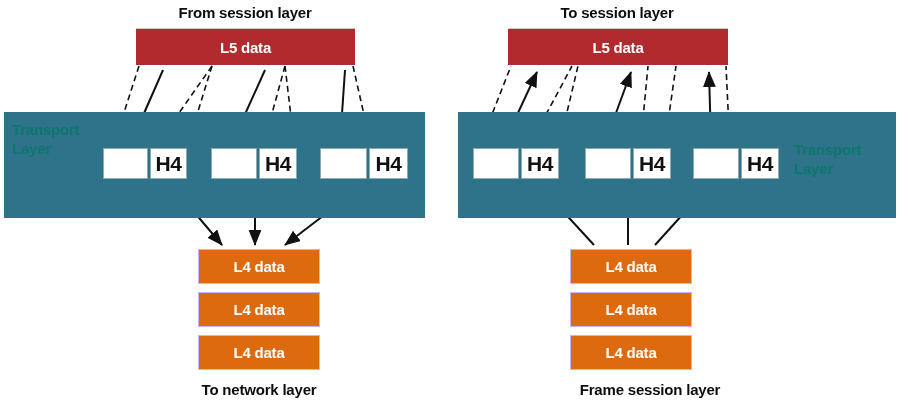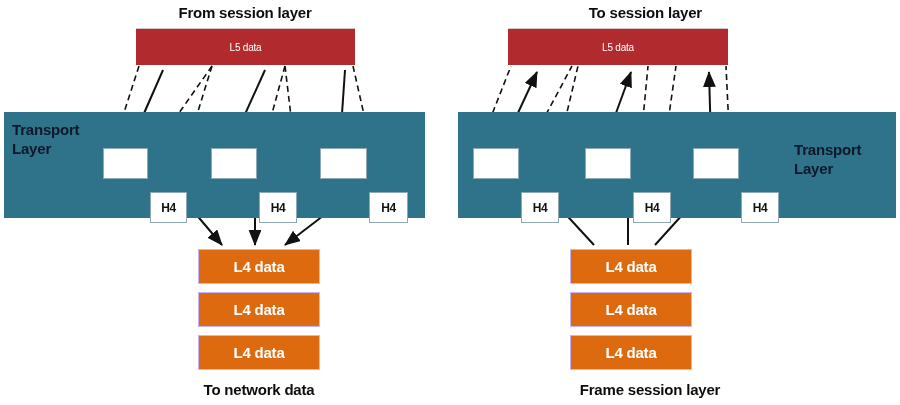--- a/index.html
+++ b/index.html
@@ -38,32 +38,32 @@
   }
   .l5-box {
     position: absolute;
     background: #b02a2e;
     border-top: 1px solid #d8c6c6;
     box-sizing: border-box;
     display: flex;
     align-items: center;
     justify-content: center;
     color: #ffffff;
-    font-weight: normal;
-    font-size: 10px;
+    font-weight: bold;
+    font-size: 15px;
     letter-spacing: -0.2px;
   }
   .teal-bar {
     position: absolute;
     background: #2e7389;
     box-sizing: border-box;
   }
   .layer-label {
     position: absolute;
-    color: #0f172a;
+    color: #0f766e;
     font-weight: bold;
     font-size: 15px;
     line-height: 19px;
     letter-spacing: -0.2px;
     white-space: pre-line;
   }
   .seg-blank {
     position: absolute;
     background: #ffffff;
     border: 1px solid #8fa9b4;
@@ -72,23 +72,22 @@
   .seg-h4 {
     position: absolute;
     background: #ffffff;
     border: 1px solid #8fa9b4;
     box-sizing: border-box;
     display: flex;
     align-items: center;
     justify-content: center;
     color: #111111;
     font-weight: bold;
-    font-size: 12px;
+    font-size: 21px;
     letter-spacing: -0.3px;
-    margin-top: 44px;
   }
   .l4-box {
     position: absolute;
     background: #de6a10;
     border: 1px solid #c4b5fd;
     box-sizing: border-box;
     display: flex;
     align-items: center;
     justify-content: center;
     color: #ffffff;
@@ -167,23 +166,23 @@
   <div class="seg-blank" style="left:211px; top:148px; width:46px; height:31px;"></div>
   <div class="seg-h4" style="left:259px; top:148px; width:38px; height:31px;">H4</div>
 
   <div class="seg-blank" style="left:320px; top:148px; width:47px; height:31px;"></div>
   <div class="seg-h4" style="left:369px; top:148px; width:39px; height:31px;">H4</div>
 
   <div class="l4-box" style="left:198px; top:249px; width:122px; height:35px;">L4 data</div>
   <div class="l4-box" style="left:198px; top:292px; width:122px; height:35px;">L4 data</div>
   <div class="l4-box" style="left:198px; top:335px; width:122px; height:35px;">L4 data</div>
 
-  <div class="caption" style="left:174px; top:381px; width:170px;">To network data</div>
-
-  <div class="caption" style="left:532px; top:4px; width:170px;text-align:right;">To session layer</div>
+  <div class="caption" style="left:174px; top:381px; width:170px;">To network layer</div>
+
+  <div class="caption" style="left:532px; top:4px; width:170px;">To session layer</div>
 
   <div class="l5-box" style="left:508px; top:28px; width:220px; height:37px;">L5 data</div>
 
   <div class="teal-bar" style="left:458px; top:112px; width:438px; height:106px;"></div>
 
   <div class="layer-label" style="left:794px; top:140px; width:100px;">Transport
 Layer</div>
 
   <div class="seg-blank" style="left:473px; top:148px; width:46px; height:31px;"></div>
   <div class="seg-h4" style="left:521px; top:148px; width:38px; height:31px;">H4</div>

